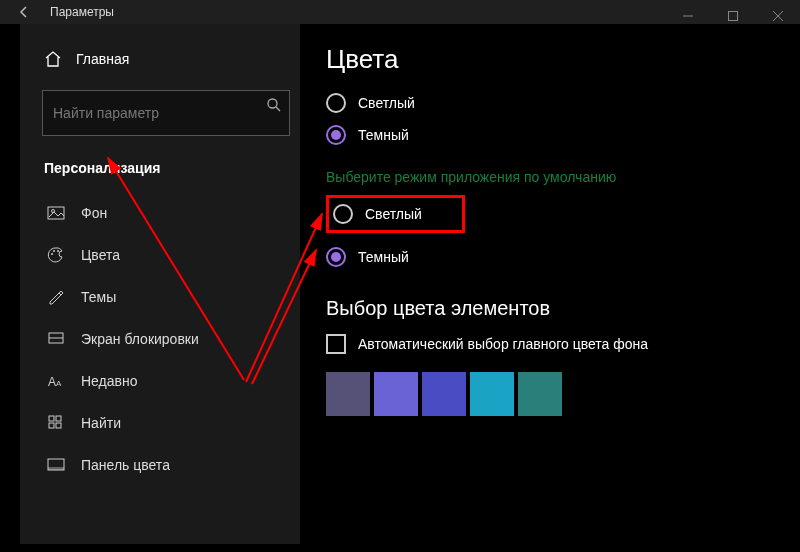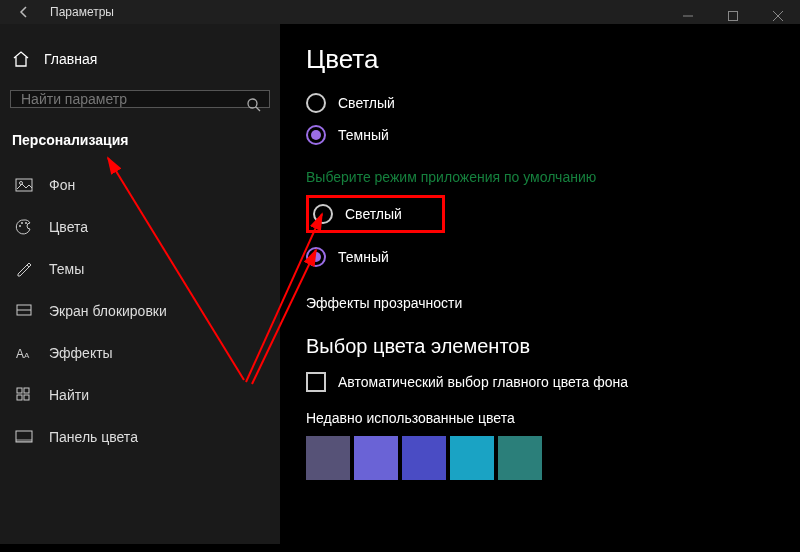--- a/index.html
+++ b/index.html
@@ -45,39 +45,40 @@
     justify-content: center;
     color: #888;
   }
   .app {
     display: flex;
     height: calc(100% - 32px);
   }
   .sidebar {
     width: 280px;
     background: #1a1a1a;
-    padding: 18px 0 0 0;
+    padding: 18px 0 0 12px;
     display: flex;
     flex-direction: column;
+    margin-left: 20px;
   }
   .home-row {
     display: flex;
     align-items: center;
     padding: 8px 12px;
     color: #fff;
     font-size: 14px;
     gap: 14px;
   }
   .search-wrap {
     margin: 14px 10px 8px 10px;
     position: relative;
   }
   .search {
     width: 100%;
-    height: 18px;
+    height: 46px;
     background: #111;
     border: 1px solid #555;
     color: #fff;
     padding: 0 34px 0 10px;
     font-size: 14px;
   }
   .search::placeholder { color: #777; }
   .search-icon {
     position: absolute;
     right: 8px; top: 7px;
@@ -286,21 +287,21 @@
             <rect x="2" y="3" width="14" height="10" stroke="#ccc" fill="none"></rect>
             <line x1="2" y1="8" x2="16" y2="8" stroke="#ccc"></line>
           </svg>
         <span>Экран блокировки</span>
       </div>
       <div class="nav-item">
         <svg width="18" height="18" viewBox="0 0 18 18">
             <text x="1" y="14" font-size="12" fill="#ccc">A</text>
             <text x="9" y="14" font-size="8" fill="#ccc">A</text>
           </svg>
-        <span>Эффекты</span>
+        <span>Недавно</span>
       </div>
       <div class="nav-item">
         <svg width="18" height="18" viewBox="0 0 18 18">
             <rect x="2" y="2" width="5" height="5" stroke="#ccc" fill="none"></rect>
             <rect x="9" y="2" width="5" height="5" stroke="#ccc" fill="none"></rect>
             <rect x="2" y="9" width="5" height="5" stroke="#ccc" fill="none"></rect>
             <rect x="9" y="9" width="5" height="5" stroke="#ccc" fill="none"></rect>
           </svg>
         <span>Найти</span>
       </div>
@@ -332,28 +333,26 @@
       <div class="radio-row" style="padding:2px 0">
         <span class="radio"></span>
         <span>Светлый</span>
       </div>
     </div>
     <div class="radio-row" style="margin-top:8px">
       <span class="radio selected"></span>
       <span>Темный</span>
     </div>
 
-    <div class="subhead">Эффекты прозрачности</div>
 
     <div class="h2">Выбор цвета элементов</div>
     <div class="checkbox-row">
       <span class="checkbox"></span>
       <span>Автоматический выбор главного цвета фона</span>
     </div>
-    <div class="recent-label">Недавно использованные цвета</div>
     <div class="swatches" id="swatches">
         <div class="swatch" style="background: rgb(86, 82, 119);"></div>
         <div class="swatch" style="background: rgb(106, 99, 214);"></div>
         <div class="swatch" style="background: rgb(74, 76, 196);"></div>
         <div class="swatch" style="background: rgb(26, 163, 196);"></div>
         <div class="swatch" style="background: rgb(43, 127, 122);"></div>
       </div>
   </div>
 </div>
 

